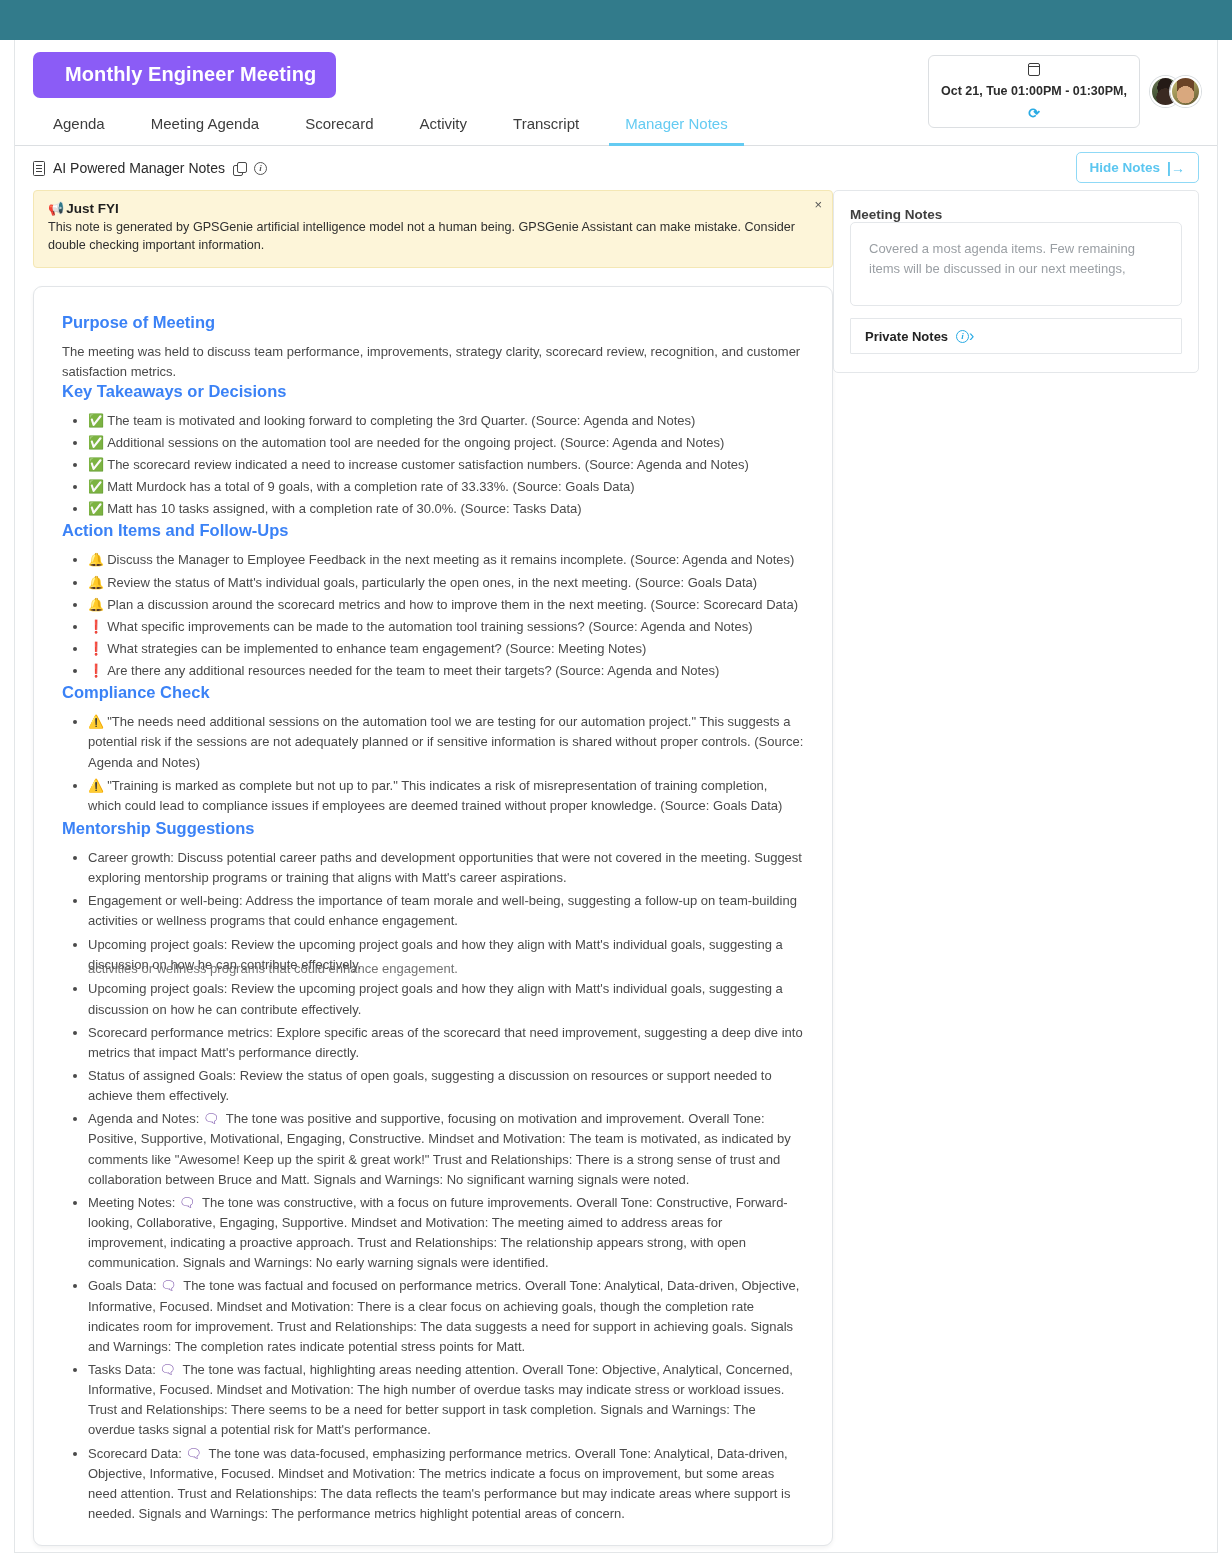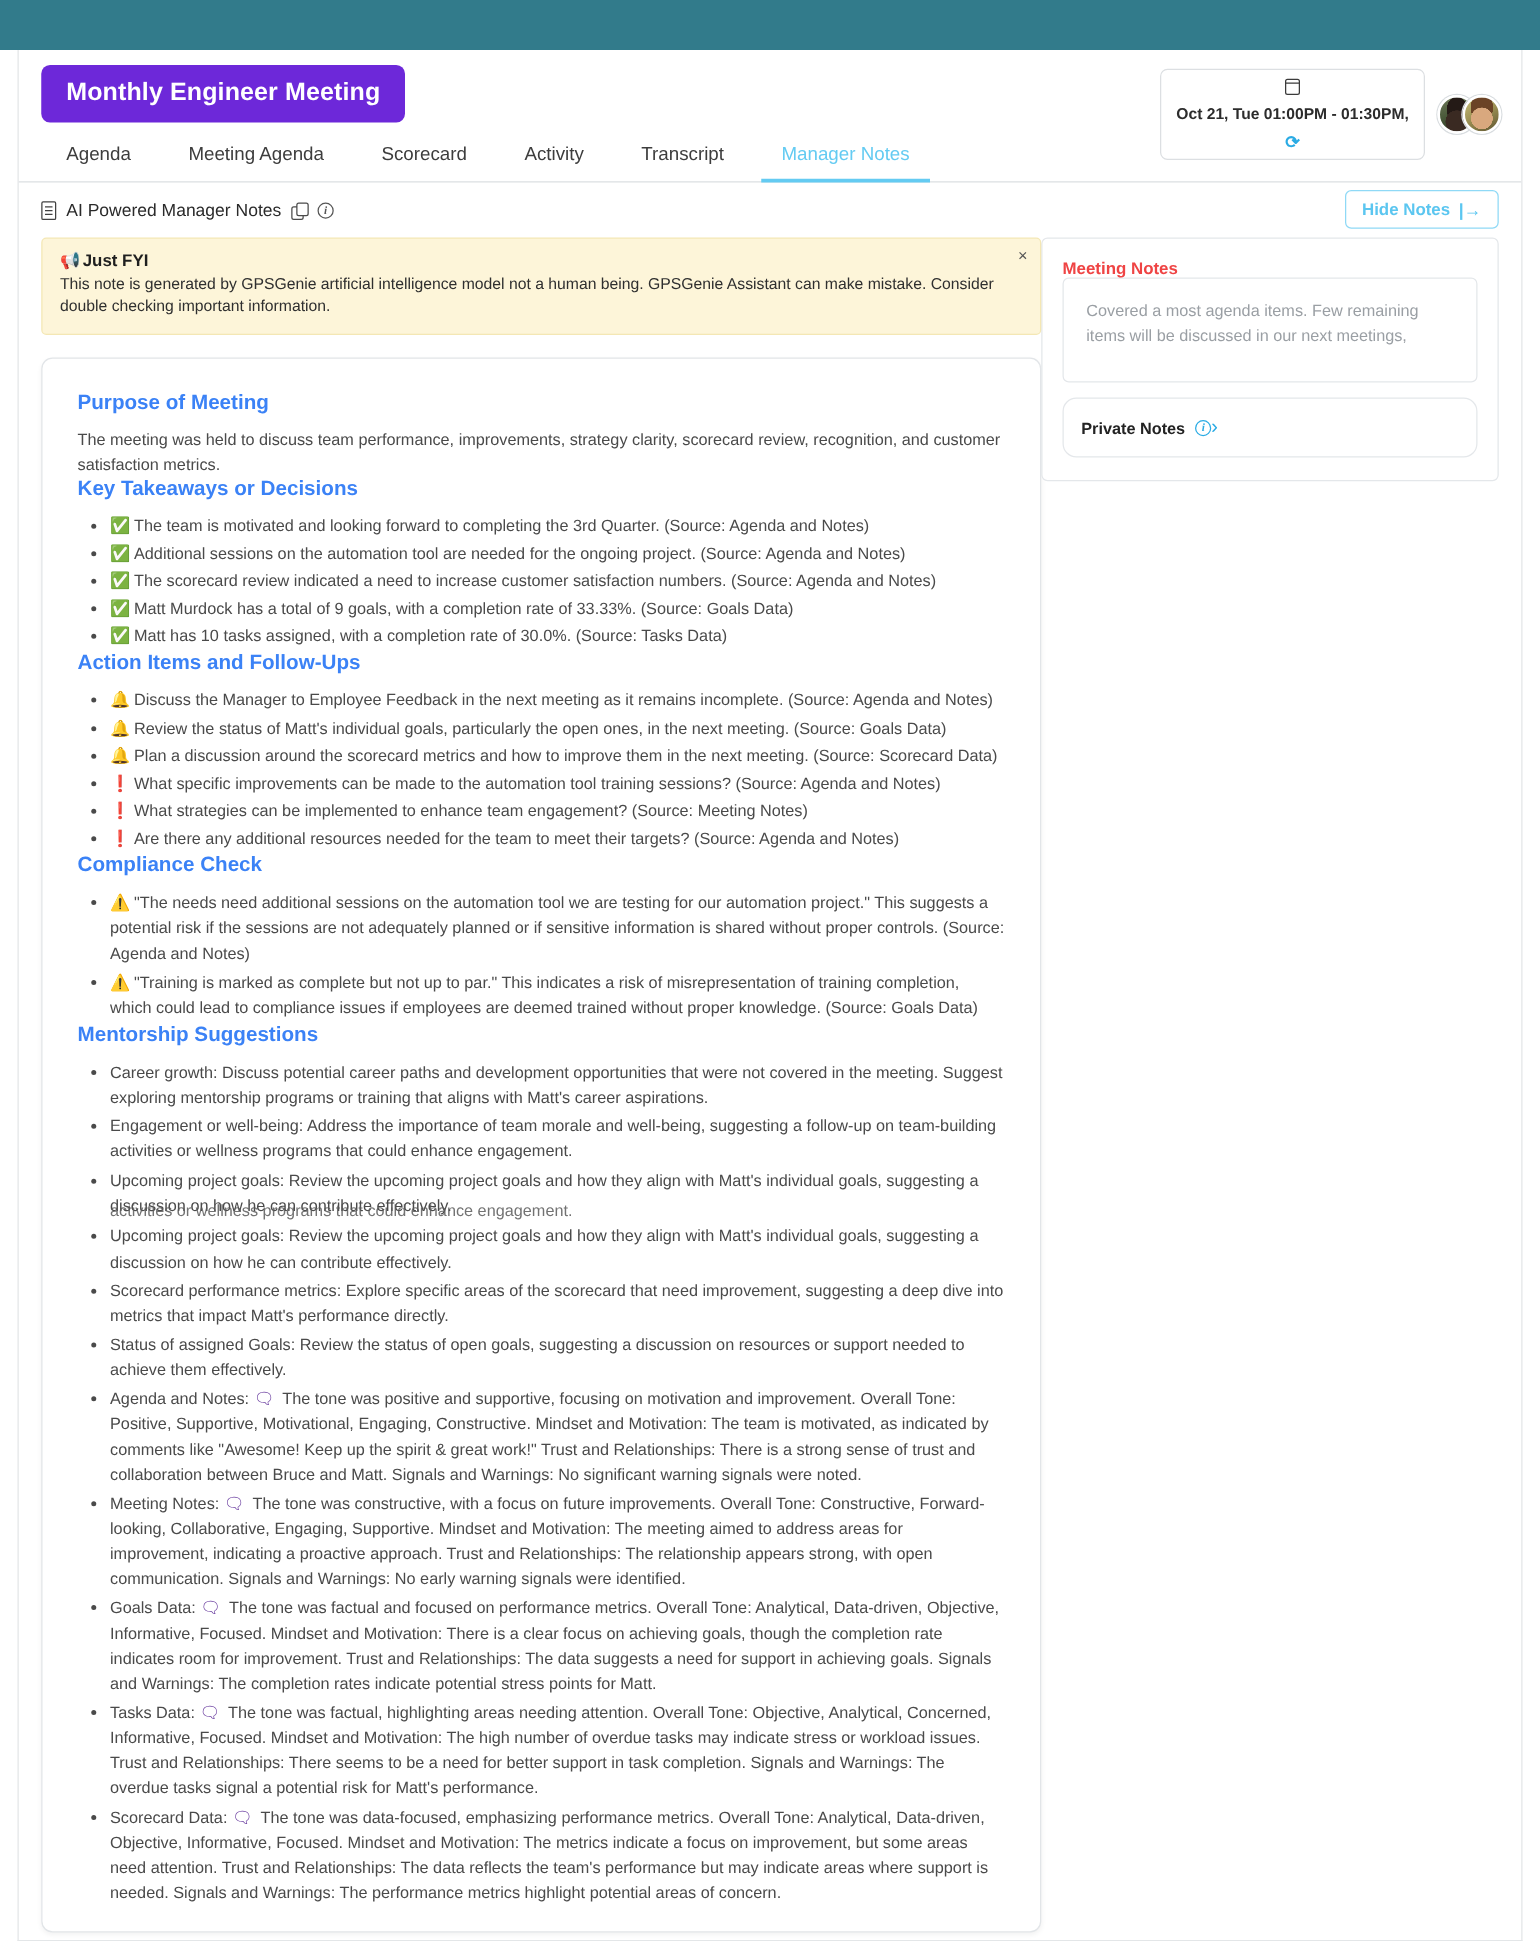--- a/index.html
+++ b/index.html
@@ -25,23 +25,23 @@
     border-right: 1px solid #e3e6e8;
     border-bottom: 1px solid #e3e6e8;
   }
 
   
   .hdr-row {
     position: relative; height: 62px;
   }
   .title-chip {
     position: absolute; left: 18px; top: 12px;
-    background: #6d28d9; color: #ffffff;
+    background: #8b5cf6; color: #ffffff;
     border-radius: 7px;
-    padding: 11px 20px 12px 20px;
+    padding: 11px 20px 12px 32px;
     font-size: 20px; font-weight: bold;
     letter-spacing: .1px;
     white-space: nowrap;
   }
   .hdr-right {
     position: absolute; right: 16px; top: 15px;
     display: flex; align-items: center; gap: 10px;
   }
   .date-chip {
     display: flex; align-items: center; gap: 8px;
@@ -138,30 +138,30 @@
   .fyi-text { font-size: 12.6px; color: #2f2f2f; line-height: 1.45; margin-top: 2px; max-width: 762px; }
   .fyi-x { position: absolute; right: 10px; top: 7px; font-size: 13px; color: #555; cursor: pointer; line-height:1;}
 
   
   .side {
     position: absolute; right: 18px; top: 0;
     width: 366px;
     background: #fff; border: 1px solid #e4e7ea; border-radius: 5px;
     padding: 16px 16px 18px 16px;
   }
-  .side-title { font-size: 13.5px; font-weight: bold; color: #ef4444; }
+  .side-title { font-size: 13.5px; font-weight: bold; color: #404040; }
   .note-box {
     border: 1px solid #e4e7ea; border-radius: 5px;
     height: 84px; padding: 16px 18px;
     font-size: 13px; color: #9a9fa4; line-height: 1.5;
   }
   .priv {
     margin-top: 12px;
-    border: 1px solid #e4e7ea; border-radius: 11px;
-    height: 48px; padding: 0 14px;
+    border: 1px solid #e4e7ea; border-radius: 1px;
+    height: 36px; padding: 0 14px;
     display: flex; align-items: center; justify-content: flex-start;
     cursor: pointer;
   }
   .priv-l { display: flex; align-items: center; gap: 8px; font-size: 13px; font-weight: bold; color: #232323; }
   .info-ico-b {
     width: 13px; height: 13px; border-radius: 50%; border: 1.3px solid #2aabe4;
     font-size: 9px; line-height: 11px; text-align: center; color: #2aabe4;
     font-family: "Liberation Serif", serif; font-style: italic; font-weight: bold; flex:none;
   }
   .chev { color: #2aabe4; font-size: 16px; line-height: 1; }

